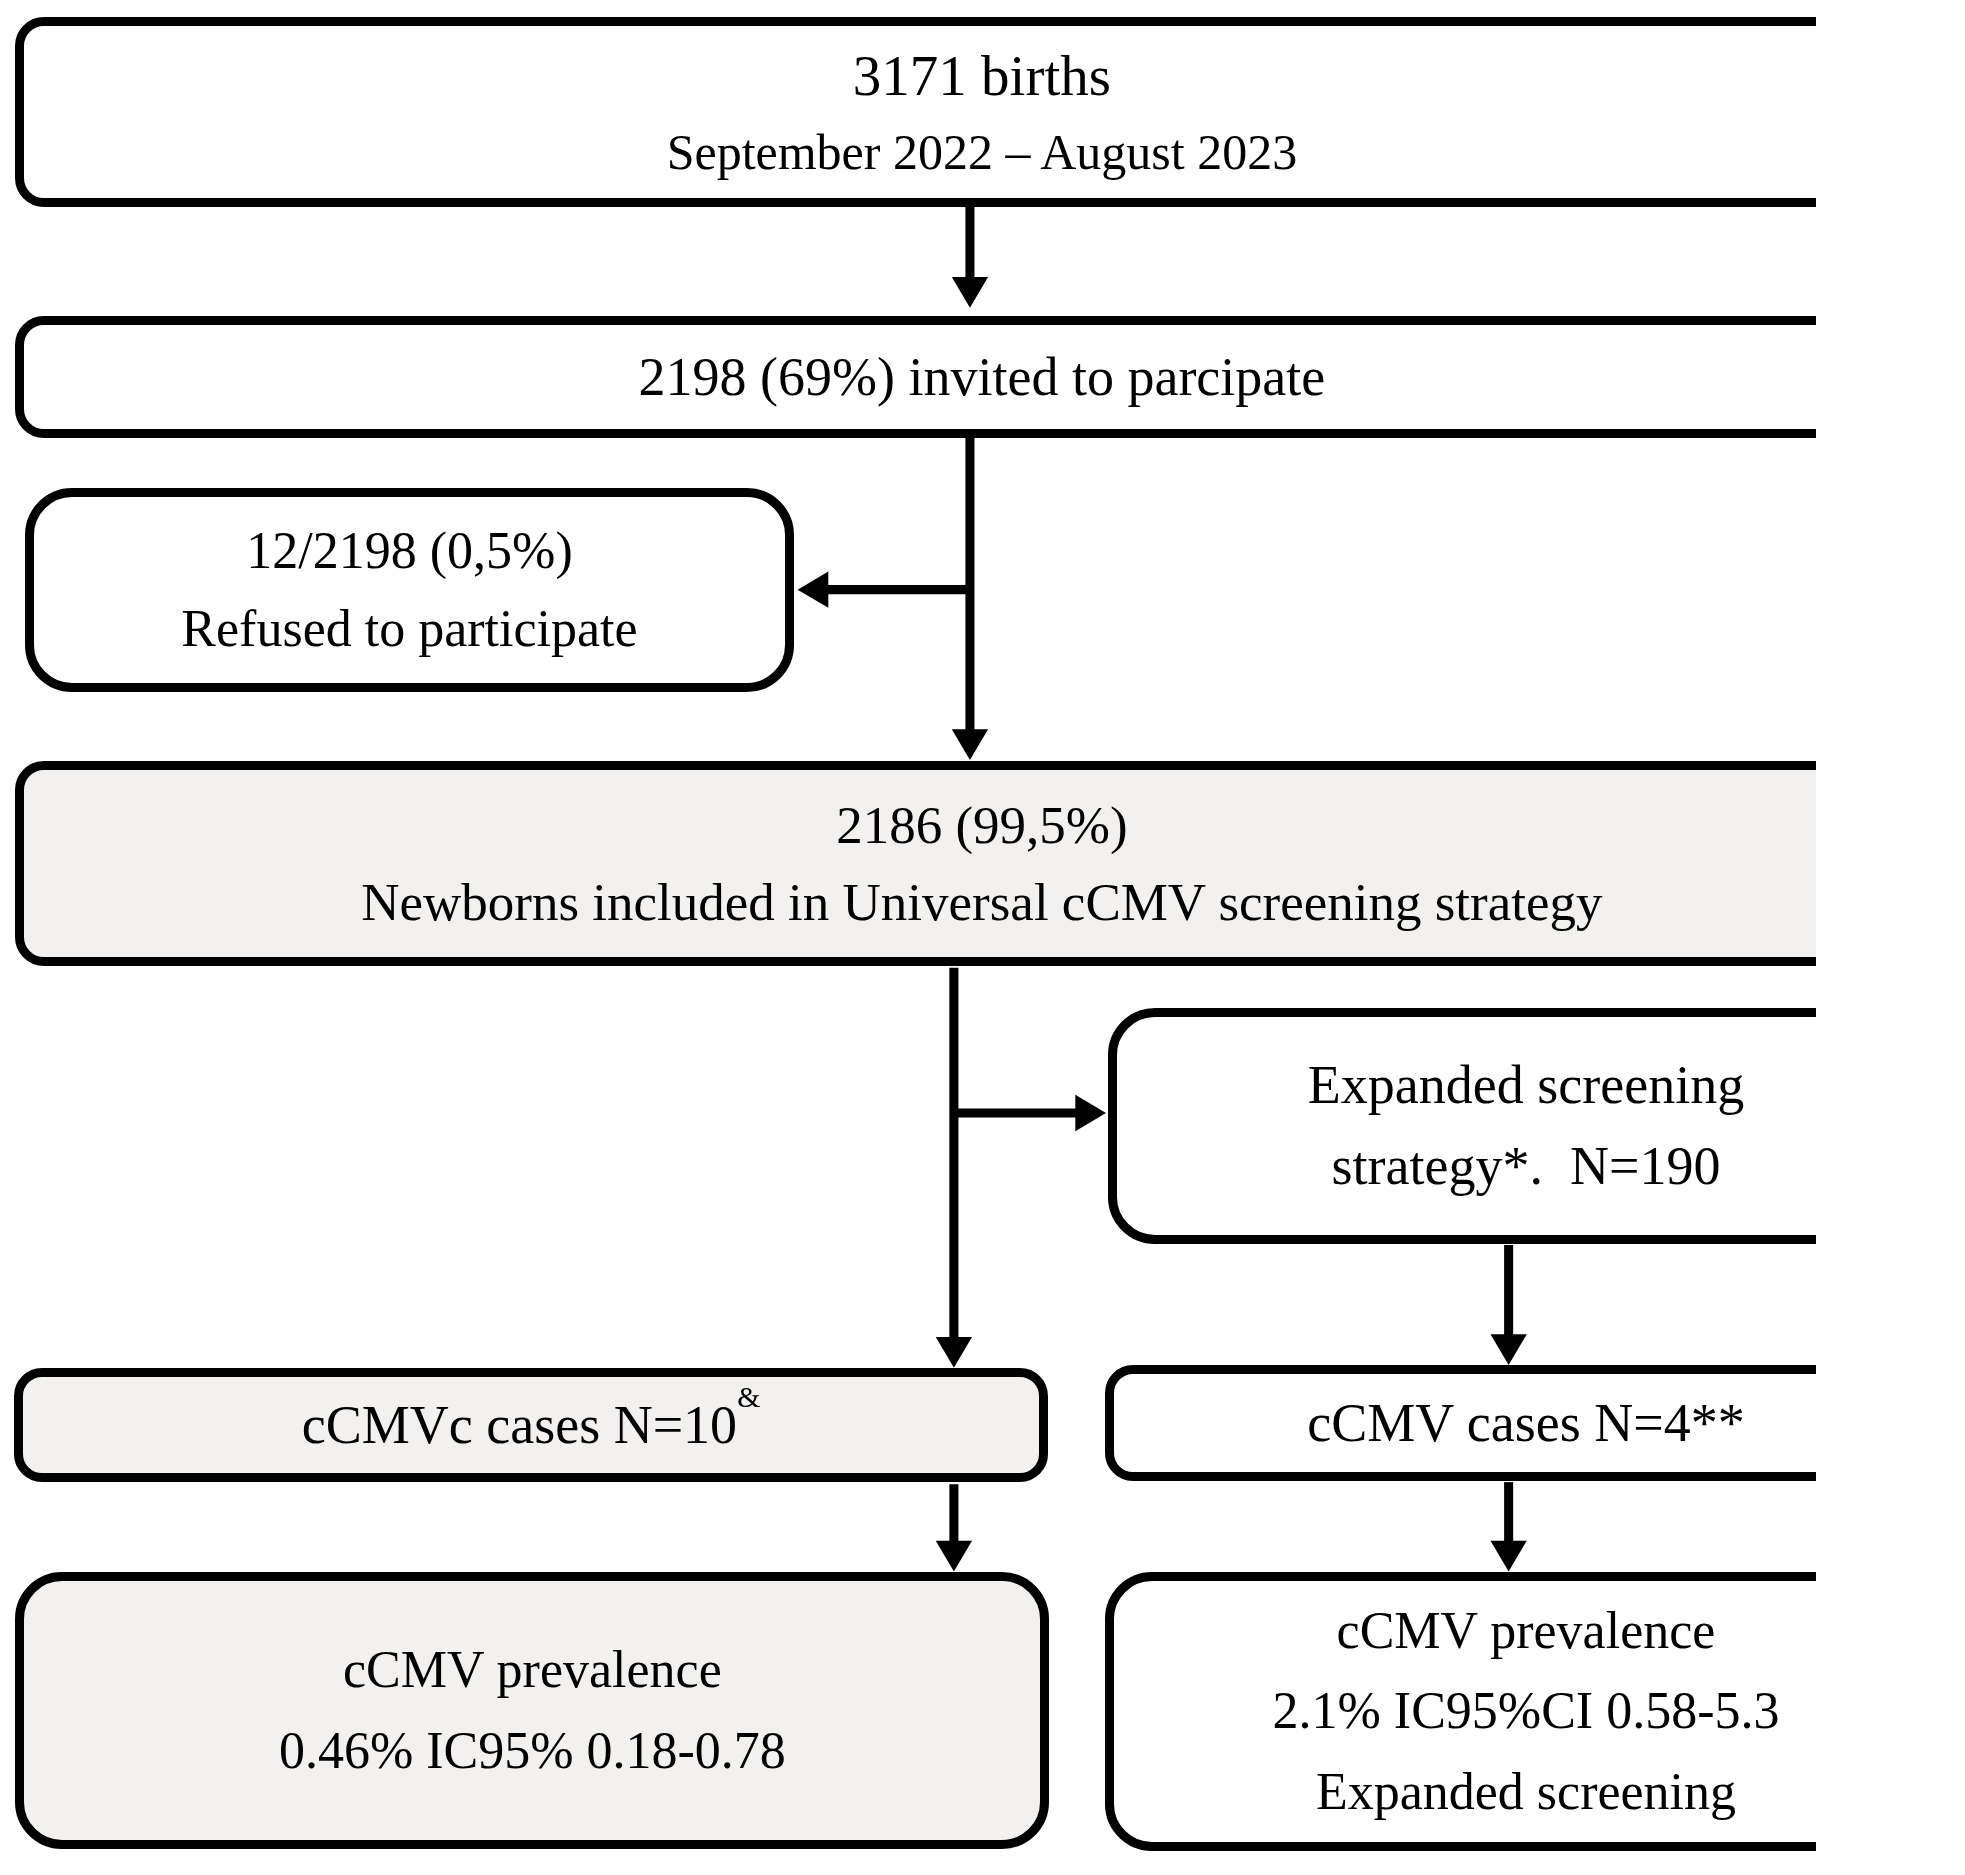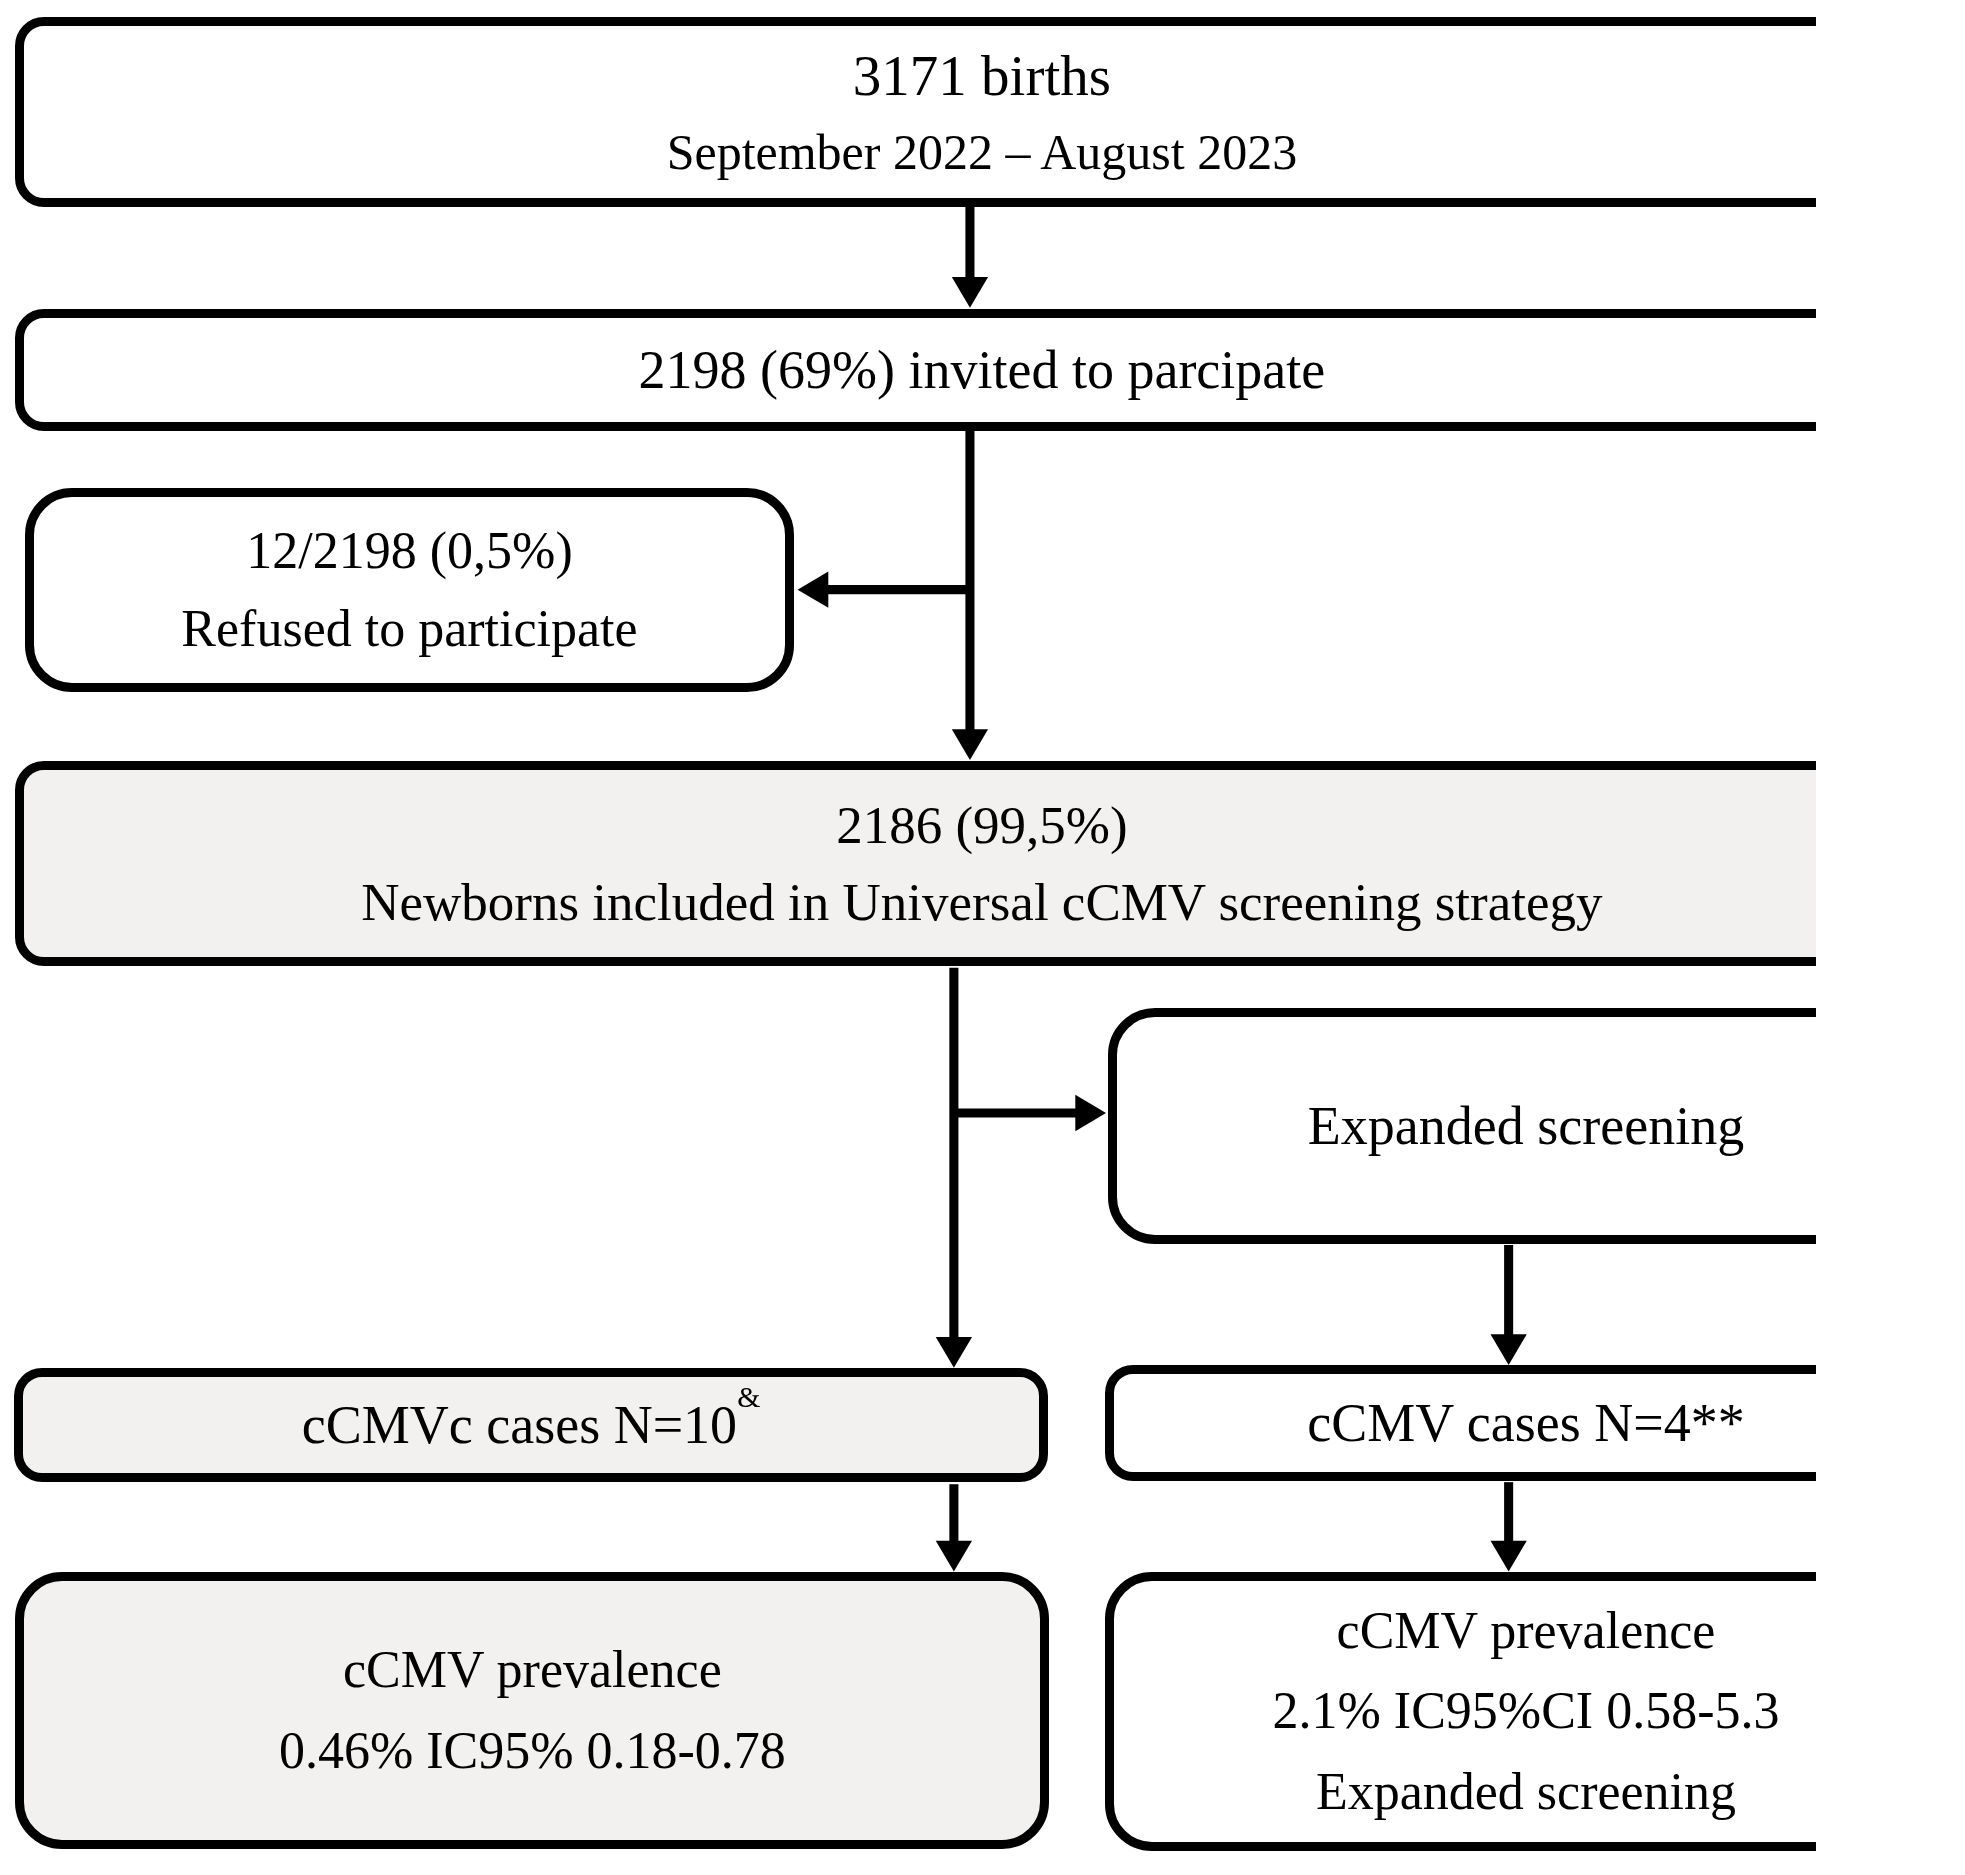--- a/index.html
+++ b/index.html
@@ -47,21 +47,21 @@
   }
   .line {
     display: block;
     white-space: pre-wrap;
     line-height: 1.42;
   }
   
   .box-births        { left: 15.4px;   top: 16.7px;   width: 1933px; height: 190px; border-radius: 29px; }
   .box-births .l1    { font-size: 57px; }
   .box-births .l2    { font-size: 50px; }
-  .box-invited       { left: 15.4px;   top: 309px;  width: 1933px; height: 122px; border-radius: 29px; font-size: 54px; }
+  .box-invited       { left: 15.4px;   top: 316px;  width: 1933px; height: 122px; border-radius: 29px; font-size: 54px; }
   .box-refused       { left: 25px;   top: 488px;  width: 769px; height: 204px; border-radius: 47px; font-size: 52px; font-family: Liberation Serif, serif; }
   .box-refused .line { line-height: 1.5; }
   .box-included      { left: 15.4px;   top: 761px; width: 1933px; height: 205px; border-radius: 29px; font-size: 53px; }
   .box-included .line{ line-height: 1.45; }
   .box-expanded      { left: 1108px; top: 1008px; width: 836px; height: 236px; border-radius: 47px; font-size: 54px; }
   .box-expanded .line{ line-height: 1.5; }
   .box-cases-universal { left: 14px;   top: 1368px; width: 1034px; height: 114px; border-radius: 28px; font-size: 54px; }
   .box-cases-expanded  { left: 1105px; top: 1365px; width: 842px; height: 116px; border-radius: 28px; font-size: 54px; }
   .box-prev-universal  { left: 15.4px;   top: 1572px; width: 1034px; height: 277px; border-radius: 47px; font-size: 52px; }
   .box-prev-expanded   { left: 1105px; top: 1572px; width: 842px; height: 279px; border-radius: 47px; font-size: 52px; }
@@ -128,20 +128,21 @@
     <span class="line">Refused to participate</span>
   </div>
 
   <div class="box box-included highlight">
     <span class="line">2186 (99,5%)</span>
     <span class="line">Newborns included in Universal cCMV screening strategy</span>
   </div>
 
   <div class="box box-expanded">
     <span class="line">Expanded screening</span>
+    <span class="line">strategy*.  N=190</span>
   </div>
 
   <div class="box box-cases-universal highlight">
     <span class="line"><span>cCMVc cases N=10</span><sup class="amp">&amp;</sup></span>
   </div>
 
   <div class="box box-cases-expanded">
     <span class="line">cCMV cases N=4**</span>
   </div>
 

